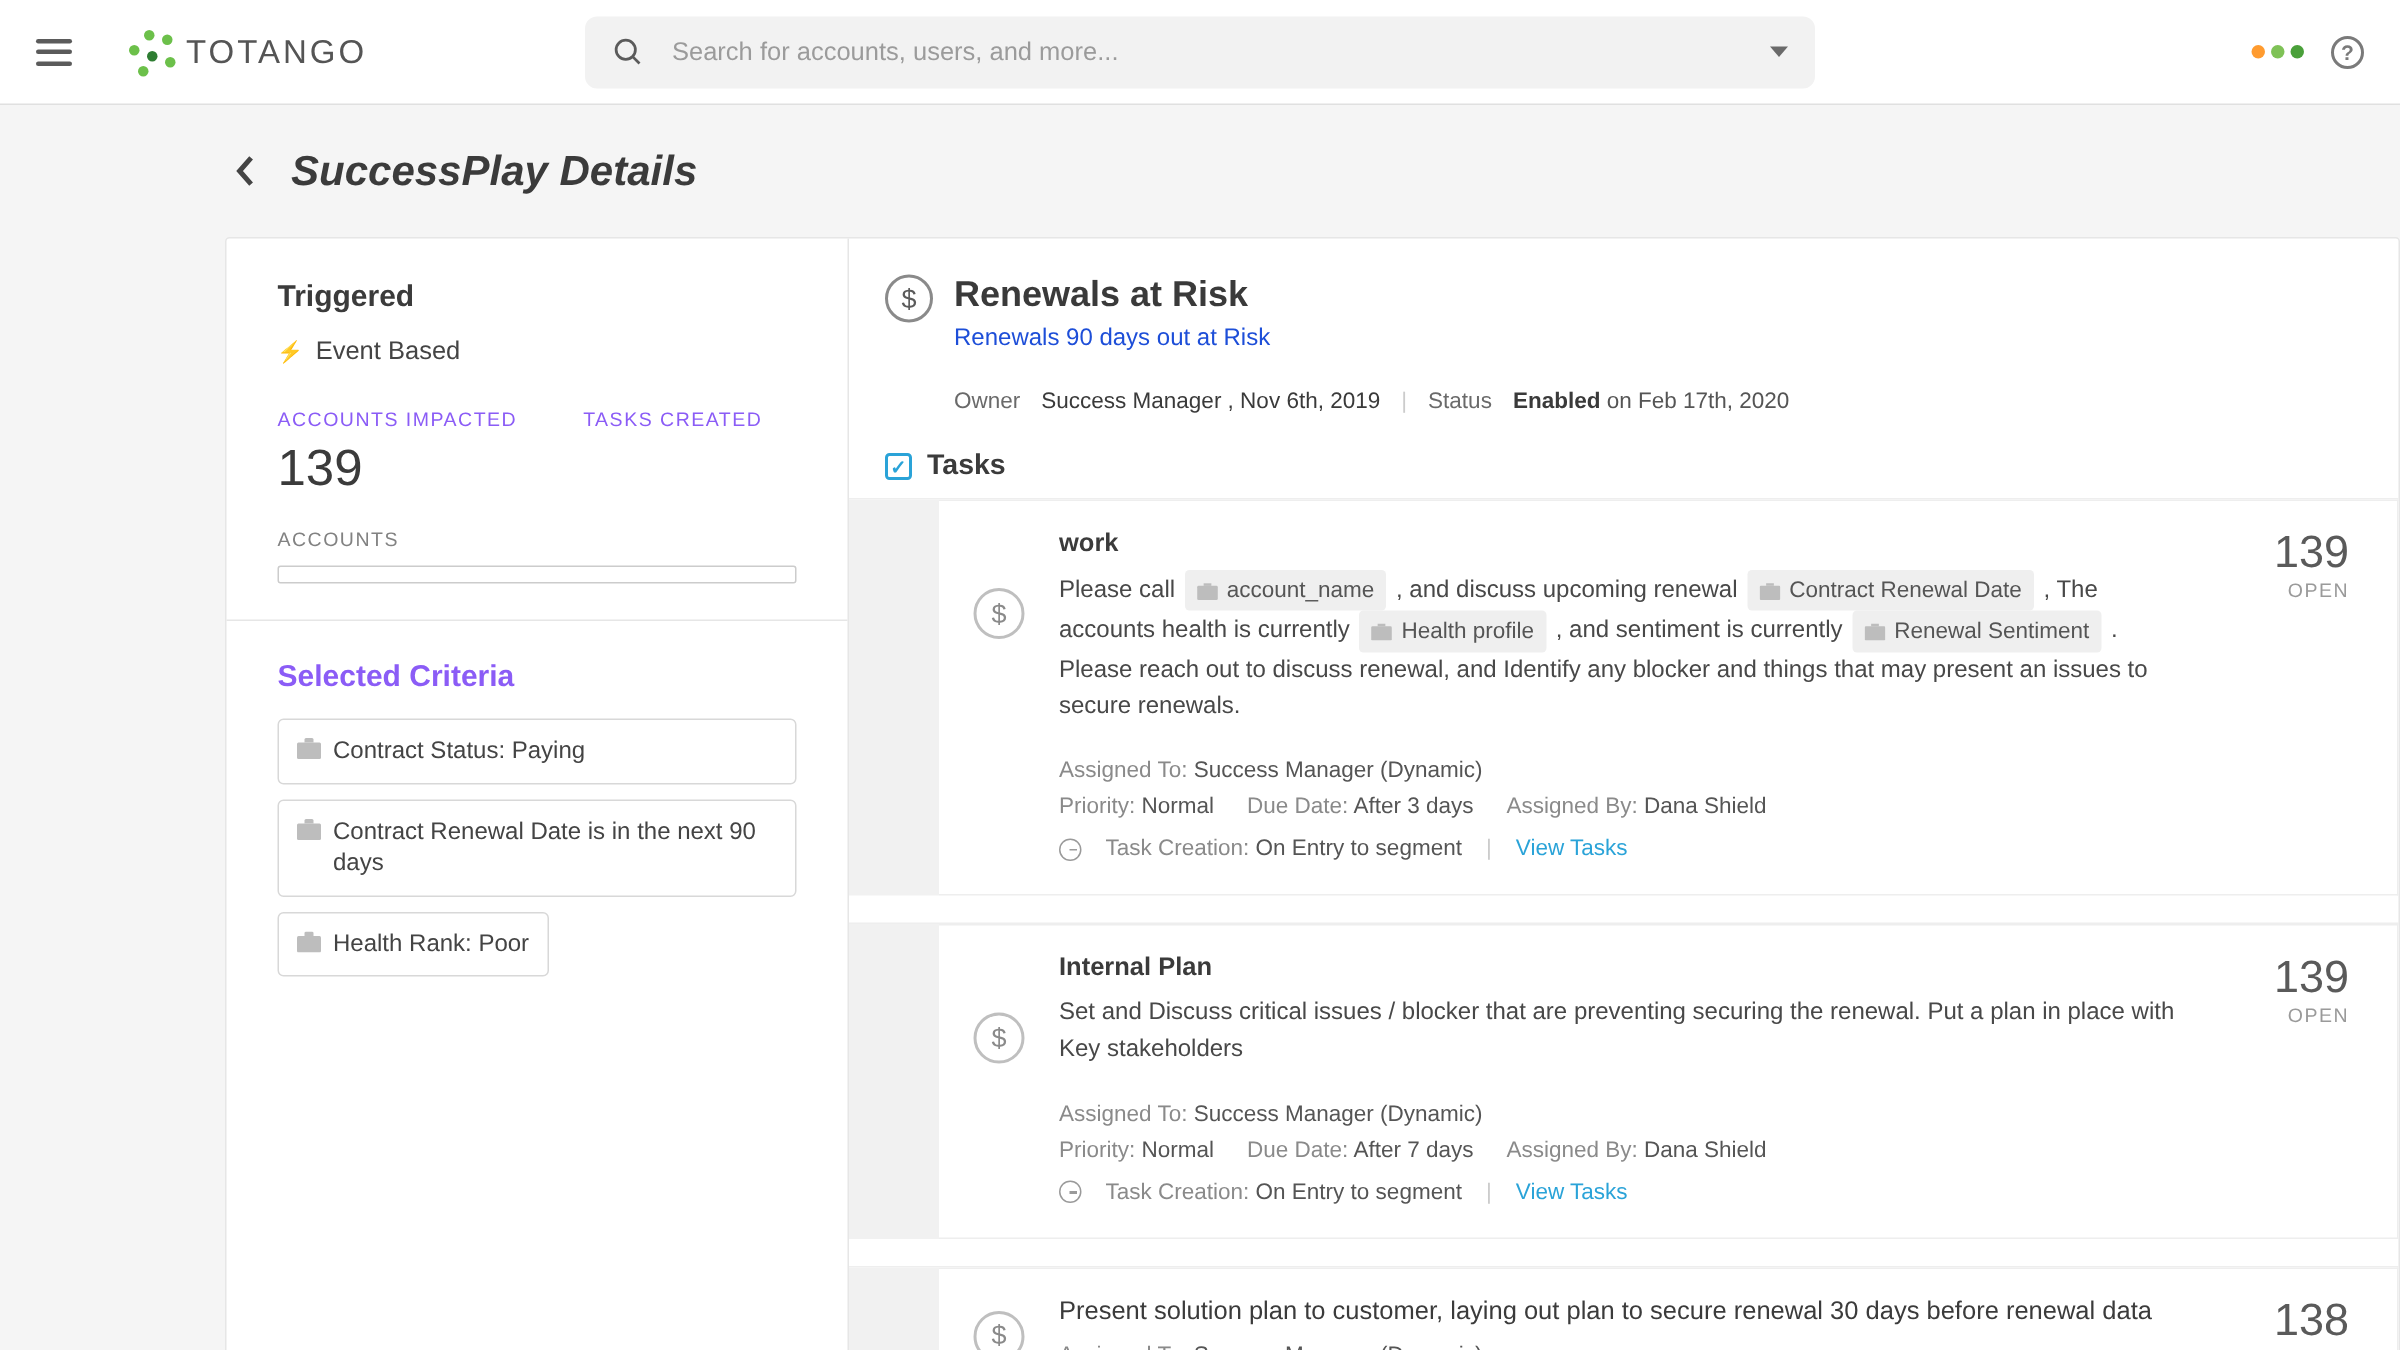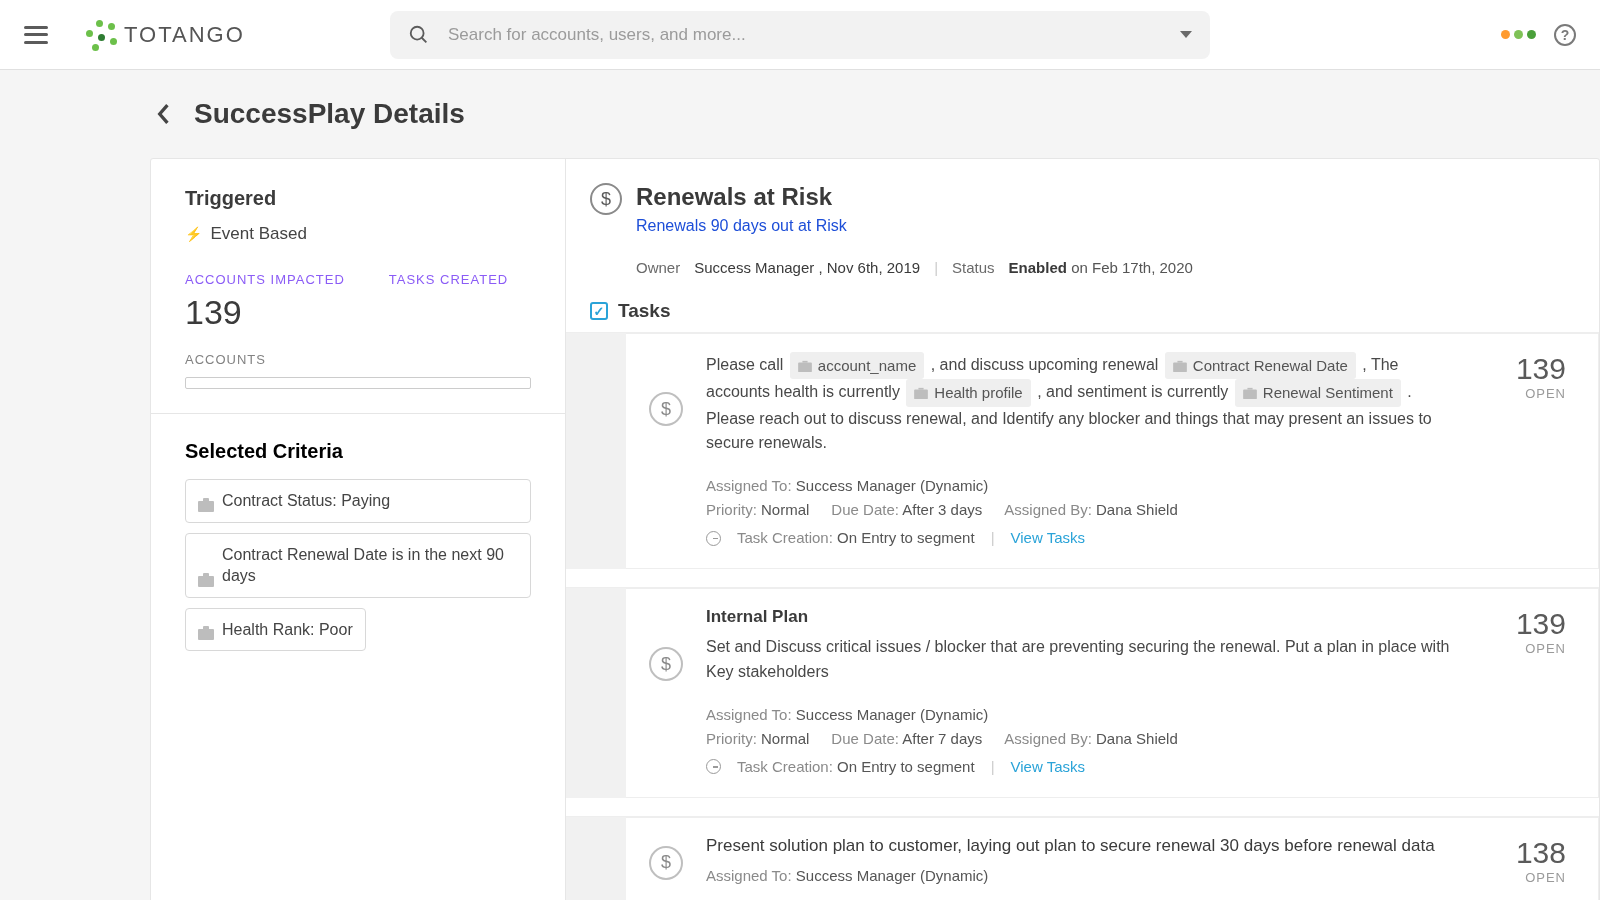--- a/index.html
+++ b/index.html
@@ -22,37 +22,37 @@
   .topbar .right { margin-left:auto; display:flex; align-items:center; gap:18px; }
   .status-dots { display:flex; gap:4px; align-items:flex-end;}
   .status-dots .sd { width:9px; height:9px; border-radius:50%; }
   .help-icon { width:22px; height:22px; border:2px solid #7a7a7a; border-radius:50%; display:flex; align-items:center; justify-content:center; font-size:14px; color:#7a7a7a; font-weight:600;}
 
   
   .page { padding:0 0 0 150px; }
   .page-header { display:flex; align-items:center; gap:18px; padding:28px 0 28px 0; }
   .back-chev { width:26px; height:26px; display:flex; align-items:center; justify-content:center; cursor:pointer;}
   .back-chev svg { width:14px; height:22px; stroke:#444; }
-  .page-title { font-size:28px; font-weight:600; color:#3b3b3b; }
+  .page-title { font-size:28px; font-weight:600; color:#3b3b3b;font-style:italic; }
 
   .card { background:#fff; border:1px solid #e6e6e6; border-radius:3px; display:flex; min-height:720px; width:1450px;}
 
   
   .left { width:415px; border-right:1px solid #e6e6e6; padding:28px 34px; }
   .left h3 { font-size:20px; font-weight:600; color:#3b3b3b; margin-bottom:14px; }
   .trigger-line { display:flex; align-items:center; gap:8px; font-size:17px; color:#444; margin-bottom:28px;}
   .bolt { font-size:14px; }
   .metrics { display:flex; gap:44px; margin-bottom:20px;}
   .metric-label { font-size:13px; letter-spacing:1px; color:#8b5cf6; font-weight:500; text-transform:uppercase;}
   .metric-value { font-size:34px; font-weight:400; color:#3b3b3b; margin-top:6px;}
   .breakdown-label { font-size:13px; letter-spacing:1px; color:#828282; font-weight:500; margin-top:12px; margin-bottom:10px;}
   .breakdown-bar { width:100%; height:12px; border:1px solid #ccc; border-radius:2px; background:#fff; margin-bottom:24px;}
   .left hr { border:none; border-top:1px solid #e6e6e6; margin:0 -34px 26px -34px; }
-  .criteria-title { font-size:20px; font-weight:600; color:#000000; margin-bottom:16px;}
-  .chip { border:1px solid #d8d8d8; background:#fff; border-radius:4px; padding:10px 12px; font-size:16px; color:#444; display:flex; align-items:flex-end; gap:8px; margin-bottom:10px; line-height:1.35;}
+  .criteria-title { font-size:20px; font-weight:600; color:#8b5cf6; margin-bottom:16px;}
+  .chip { border:1px solid #d8d8d8; background:#fff; border-radius:4px; padding:10px 12px; font-size:16px; color:#444; display:flex; align-items:flex-start; gap:8px; margin-bottom:10px; line-height:1.35;}
   .chip .suitcase { flex:0 0 auto; margin-top:2px; }
   svg.suitcase { width:16px; height:14px; }
   svg.suitcase rect, svg.suitcase path { fill:#bdbdbd; }
 
   
   .main { flex:1; padding:24px 0 0 0; }
   .play-header { display:flex; align-items:flex-start; gap:14px; padding:0 60px 0 24px;}
   .dollar-circle { width:32px; height:32px; border:2px solid #8a8a8a; border-radius:50%; display:flex; align-items:center; justify-content:center; font-size:18px; color:#5b5b5b; font-weight:500; flex:0 0 auto;}
   .play-title { font-size:24px; font-weight:600; color:#3a3a3a; }
   .play-sub { font-size:16px; color:#1d4ed8; margin-top:6px;}
@@ -210,20 +210,21 @@
         <span>Tasks</span>
       </div>
 
       <div class="task-row">
         <div class="task-handle"></div>
         <div class="task-body">
           <div class="task-icon-col">
               <div class="dollar-circle">$</div>
             </div>
           <div class="task-content">
+            <div class="task-title">work</div>
             <div class="task-desc">
               <span>Please call </span>
               <span class="inline-tag">
                   <svg class="suitcase" viewBox="0 0 16 14">
                     <rect x="0" y="3" width="16" height="11" rx="1"></rect>
                     <path d="M5 3 V1 h6 V3"></path>
                   </svg>
                   <span>account_name</span>
                 </span>
               <span> , and discuss upcoming renewal </span>

